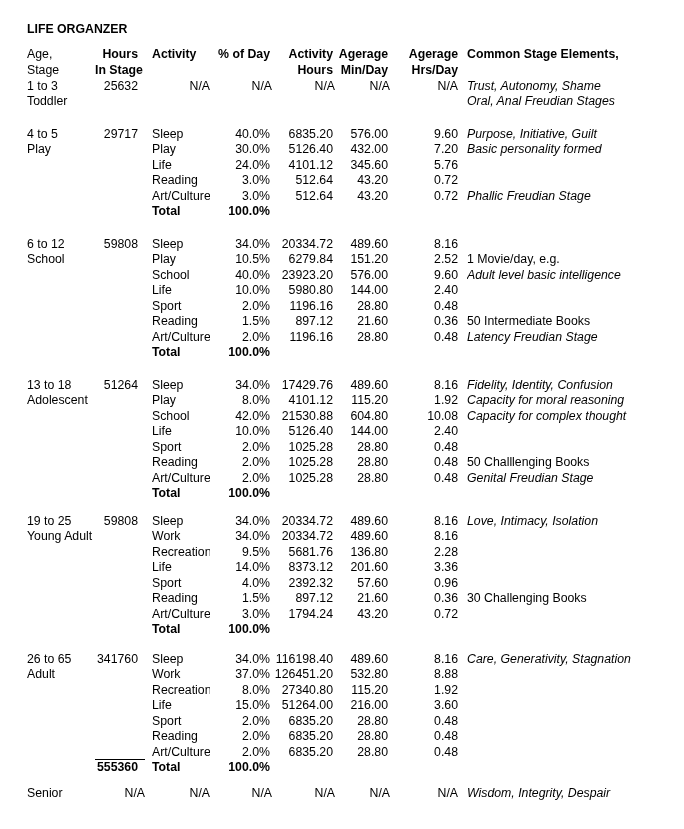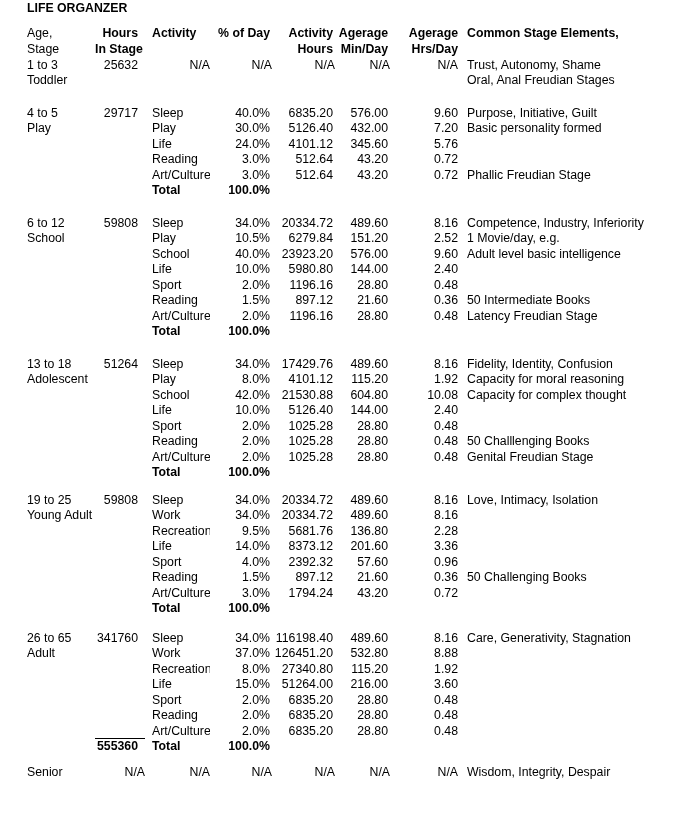--- a/index.html
+++ b/index.html
@@ -1,39 +1,39 @@
 <!DOCTYPE html>
 <html><head>
 <meta charset="utf-8">
 <style>
   html,body{margin:0;padding:0;}
   body{
     width:684px;height:829px;background:#ffffff;color:#000000;
     font-family:"Liberation Sans",sans-serif;font-size:12.3px;
     overflow:hidden;
   }
-  .page{padding:1px 0 0 27px;}
+  .page{padding:22px 0 0 27px;}
   .title{font-weight:bold;height:15.5px;line-height:15.5px;white-space:nowrap;}
   .header{display:flex;margin-top:9.5px;}
   .hline{height:15.5px;line-height:15.5px;white-space:nowrap;}
   .hcell{font-weight:bold;}
   .row{display:flex;height:15.5px;line-height:15.5px;white-space:nowrap;}
   .cell{height:15.5px;box-sizing:border-box;flex:none;}
   .ca{width:68px;font-weight:normal;}
   .cb{width:50px;text-align:right;padding-right:7px;}
   .g1{width:7px;}
   .cc{width:58px;overflow:hidden;}
   .cd{width:62px;text-align:right;padding-right:2px;}
   .ce{width:63px;text-align:right;padding-right:2px;}
   .cf{width:55px;text-align:right;padding-right:2px;}
   .cg{width:68px;text-align:right;}
   .g2{width:9px;}
   .ch{width:217px;overflow:hidden;}
   .na{text-align:right;padding-right:0;font-weight:normal;}
-  .italic{}
+  .italic{font-style:italic;}
   .bold{font-weight:bold;}
   .sumline{border-bottom:1px solid #000000;}
   .sec-toddler{margin-top:16px;}
   .sec-play{margin-top:17px;}
   .sec-school{margin-top:17px;}
   .sec-adolescent{margin-top:17px;}
   .sec-young-adult{margin-top:12px;}
   .sec-adult{margin-top:14px;}
   .sec-senior{margin-top:10px;}
 </style>
@@ -180,21 +180,20 @@
         <div class="row">
           <div class="cell ca">6 to 12</div>
           <div class="cell cb">59808</div>
           <div class="cell g1"></div>
           <div class="cell cc">Sleep</div>
           <div class="cell cd">34.0%</div>
           <div class="cell ce">20334.72</div>
           <div class="cell cf">489.60</div>
           <div class="cell cg">8.16</div>
           <div class="cell g2"></div>
-          <div class="cell ch italic">Competence, Industry, Inferiority</div>
         </div>
         <div class="row">
           <div class="cell ca">School</div>
           <div class="cell cb"></div>
           <div class="cell g1"></div>
           <div class="cell cc">Play</div>
           <div class="cell cd">10.5%</div>
           <div class="cell ce">6279.84</div>
           <div class="cell cf">151.20</div>
           <div class="cell cg">2.52</div>
@@ -436,21 +435,21 @@
         <div class="row">
           <div class="cell ca"></div>
           <div class="cell cb"></div>
           <div class="cell g1"></div>
           <div class="cell cc">Reading</div>
           <div class="cell cd">1.5%</div>
           <div class="cell ce">897.12</div>
           <div class="cell cf">21.60</div>
           <div class="cell cg">0.36</div>
           <div class="cell g2"></div>
-          <div class="cell ch">50 Challenging Books</div>
+          <div class="cell ch">30 Challenging Books</div>
         </div>
         <div class="row">
           <div class="cell ca"></div>
           <div class="cell cb"></div>
           <div class="cell g1"></div>
           <div class="cell cc">Art/Culture</div>
           <div class="cell cd">3.0%</div>
           <div class="cell ce">1794.24</div>
           <div class="cell cf">43.20</div>
           <div class="cell cg">0.72</div>

